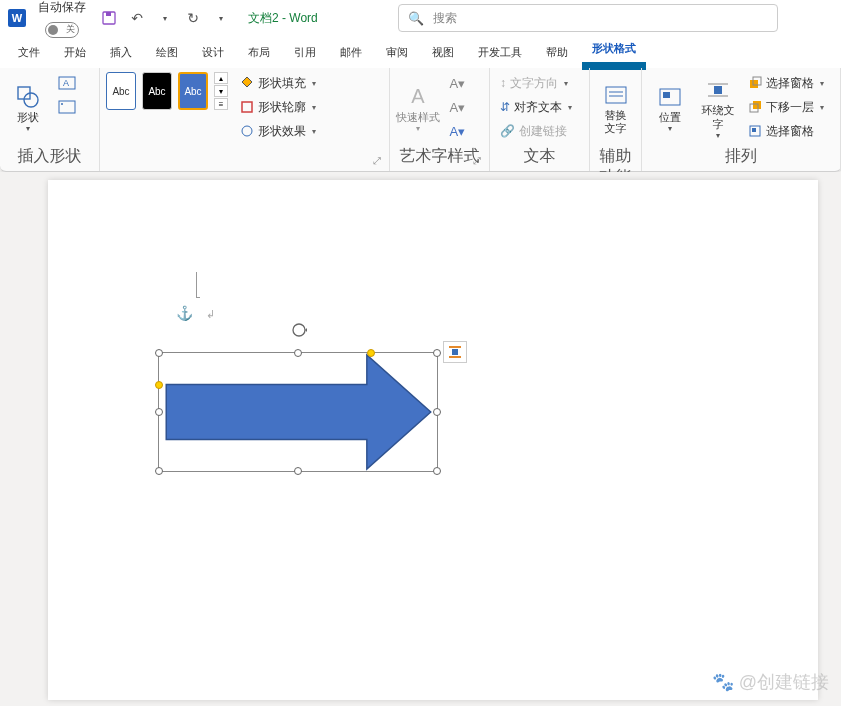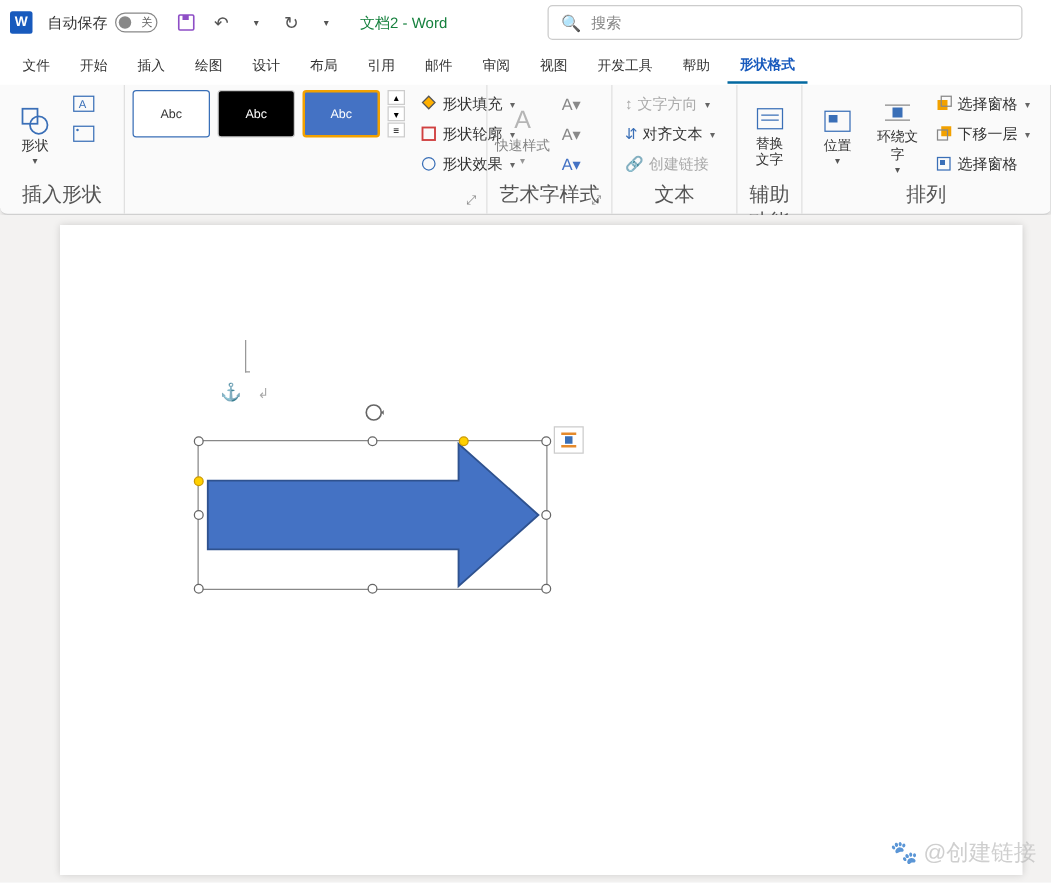--- a/index.html
+++ b/index.html
@@ -1,56 +1,56 @@
 <!DOCTYPE html>
 <html><head>
 <meta charset="utf-8">
 <style>
 * { margin: 0; padding: 0; box-sizing: border-box; font-family: "Microsoft YaHei", "Segoe UI", sans-serif; }
 body { background: #f3f2f1; width: 841px; height: 706px; overflow: hidden; position: relative; }
 
 
 .titlebar { height: 36px; display: flex; align-items: center; padding: 0 8px; background: #fff; }
 .word-icon { width: 18px; height: 18px; background: #185abd; color: #fff; font-size: 11px; font-weight: bold; display: flex; align-items: center; justify-content: center; border-radius: 2px; margin-right: 12px; }
-.autosave { font-size: 12px; color: #333; display: flex; align-items: center; gap: 6px; margin-right: 14px; }
+.autosave { font-size: 12px; color: #333; display: flex; align-items: center; gap: 6px; margin-right: 14px; flex-direction: column; }
 .toggle { width: 34px; height: 16px; border: 1px solid #888; border-radius: 10px; position: relative; display: flex; align-items: center; }
 .toggle-knob { width: 10px; height: 10px; background: #888; border-radius: 50%; margin-left: 2px; }
 .toggle-text { position: absolute; right: 3px; font-size: 9px; color: #666; }
 .qat { display: flex; align-items: center; gap: 10px; margin-right: 18px; }
 .qat-btn { width: 18px; height: 18px; display: flex; align-items: center; justify-content: center; font-size: 14px; color: #555; cursor: pointer; }
 .save-ic { color: #8e4ec6; }
 .doc-title { font-size: 12px; color: #15803d; margin-right: 40px; }
 .searchbox { flex: 0 0 380px; height: 28px; border: 1px solid #ccc; border-radius: 4px; display: flex; align-items: center; padding: 0 10px; margin-left: 40px; background: #fff; }
 .searchbox .mag { color: #666; font-size: 13px; margin-right: 8px; }
 .searchbox .ph { font-size: 12px; color: #888; }
 
 
 .tabs { height: 32px; display: flex; align-items: center; padding: 0 8px; background: #fff; gap: 4px; }
 .tab { font-size: 11px; color: #333; padding: 6px 10px; cursor: pointer; }
-.tab.active { color: #185abd; font-weight: 600; border-bottom: 2px solid #0369a1; }
+.tab.active { color: #185abd; font-weight: 600; border-bottom: 8px solid #0369a1; }
 
 
 .ribbon { height: 104px; background: #fafafa; border-bottom: 1px solid #d0d0d0; display: flex; box-shadow: 0 2px 3px rgba(0,0,0,0.08); border-radius: 0 0 6px 6px; }
 .group { border-right: 1px solid #e0e0e0; padding: 4px 6px 2px; display: flex; flex-direction: column; justify-content: space-between; position: relative; }
 .group-label { font-size: 16px; color: #555; text-align: center; padding: 2px 0; }
 .group-body { display: flex; align-items: flex-start; gap: 4px; flex: 1; }
 .bigbtn { display: flex; flex-direction: column; align-items: center; justify-content: center; width: 44px; height: 72px; cursor: pointer; border-radius: 3px; }
 .bigbtn .ic { width: 28px; height: 28px; display: flex; align-items: center; justify-content: center; }
 .bigbtn .lbl { font-size: 11px; color: #333; text-align: center; line-height: 1.2; }
 .bigbtn .dd { font-size: 8px; color: #555; }
 .smallstack { display: flex; flex-direction: column; gap: 2px; }
 .smallbtn { width: 26px; height: 22px; display: flex; align-items: center; justify-content: center; cursor: pointer; border-radius: 3px; font-size: 13px; color: #444; }
 .rowbtn { display: flex; align-items: center; gap: 4px; height: 22px; padding: 0 4px; cursor: pointer; border-radius: 3px; font-size: 12px; color: #333; white-space: nowrap; }
 .rowbtn.disabled { color: #aaa; }
 .rowbtn .dd { font-size: 8px; color: #666; margin-left: 2px; }
 .dlaunch { position: absolute; right: 4px; bottom: 4px; width: 12px; height: 12px; font-size: 10px; color: #888; cursor: pointer; }
 
 
 .gallery { display: flex; gap: 6px; align-items: center; }
-.swatch { width: 62px; height: 38px; border: 1px solid #ccc; border-radius: 3px; display: flex; align-items: center; justify-content: center; font-size: 10px; cursor: pointer; }
+.swatch { width: 30px; height: 38px; border: 1px solid #ccc; border-radius: 3px; display: flex; align-items: center; justify-content: center; font-size: 10px; cursor: pointer; }
 .swatch.sel { border: 2px solid #f2a100; }
 .scrollers { display: flex; flex-direction: column; gap: 1px; }
 .scrollers .sb { width: 14px; height: 12px; border: 1px solid #ccc; font-size: 8px; display: flex; align-items: center; justify-content: center; cursor: pointer; background: #fff; }
 
 
 .docarea { position: absolute; top: 172px; left: 0; right: 0; bottom: 0; background: #f3f2f1; display: flex; justify-content: flex-start; padding-left: 48px; }
 .page { width: 770px; height: 520px; background: #fff; box-shadow: 0 0 6px rgba(0,0,0,0.15); position: relative; margin-top: 8px; }
 
 
 .selbox { position: absolute; left: 110px; top: 172px; width: 280px; height: 120px; border: 1px solid #888; }

